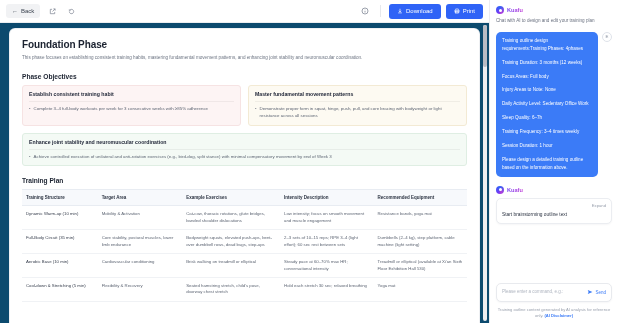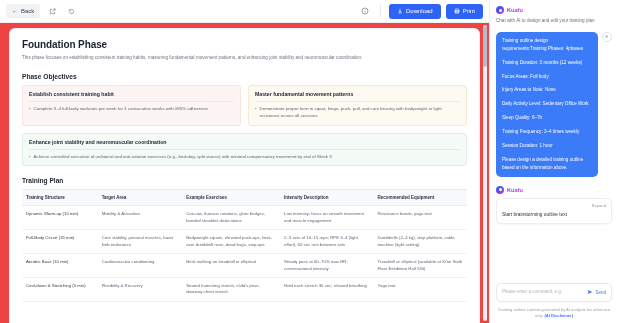--- a/index.html
+++ b/index.html
@@ -7,21 +7,21 @@
     width: 618px; height: 323px;
     font-family: "Liberation Sans", sans-serif;
     background: #ffffff;
     overflow: hidden;
   }
   .app { display: flex; width: 618px; height: 323px; }
 
   
   .left {
     width: 489px; height: 323px;
-    background: #ef4444;
+    background: #0c4a6e;
     display: flex; flex-direction: column;
     position: relative;
   }
   .toolbar {
     height: 23px; flex: 0 0 23px;
     background: #ffffff;
     border-bottom: 1px solid #eceef1;
     display: flex; align-items: center;
     padding: 0 6px;
     gap: 5px;

